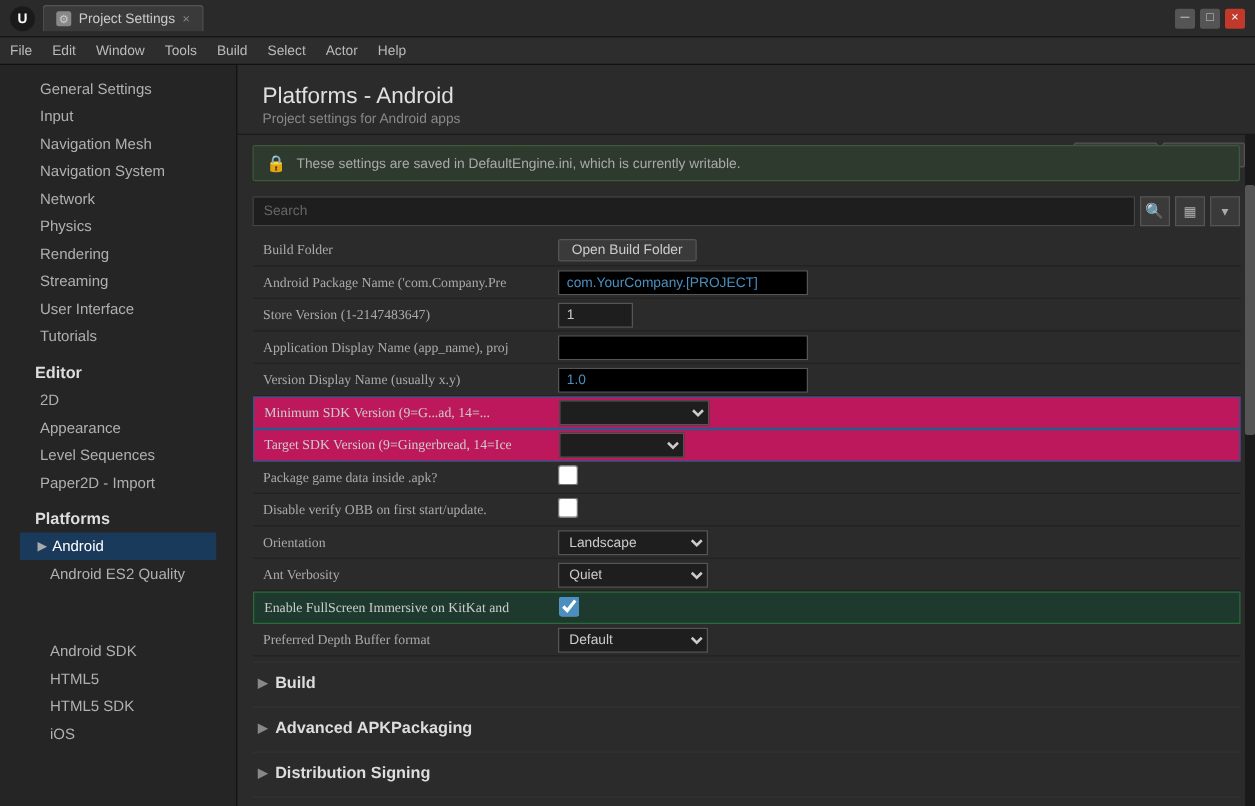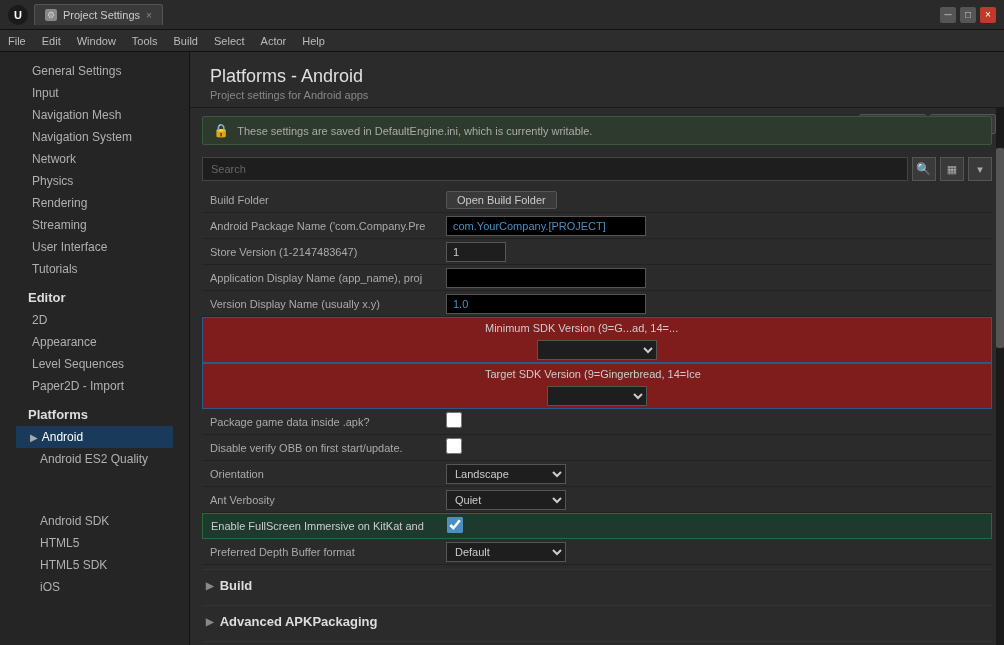--- a/index.html
+++ b/index.html
@@ -262,20 +262,21 @@
       align-items: center;
       min-height: 26px;
       border-bottom: 1px solid #222;
     }
     .settings-label {
       width: 240px;
       padding: 4px 8px;
       font-size: 11px;
       color: #aaa;
       flex-shrink: 0;
+      font-family: Liberation Serif, serif;
     }
     .settings-control {
       flex: 1;
       padding: 2px 4px;
     }
 
     
     .btn-control {
       background: #3a3a3a;
       border: 1px solid #555;
@@ -315,23 +316,22 @@
     }
     .checkbox-ctrl {
       width: 16px;
       height: 16px;
       cursor: pointer;
       accent-color: #4a8fc0;
     }
 
     
     .settings-row.highlighted {
-      background: #7f1d1d;
+      background: #be185d;
       border: 1px solid #2a5a8a;
-      flex-direction: column;
     }
     .settings-row.highlighted-green {
       background: #1e3a2e;
       border: 1px solid #2a6a3a;
     }
 
     
     .settings-section-header {
       display: flex;
       align-items: center;

